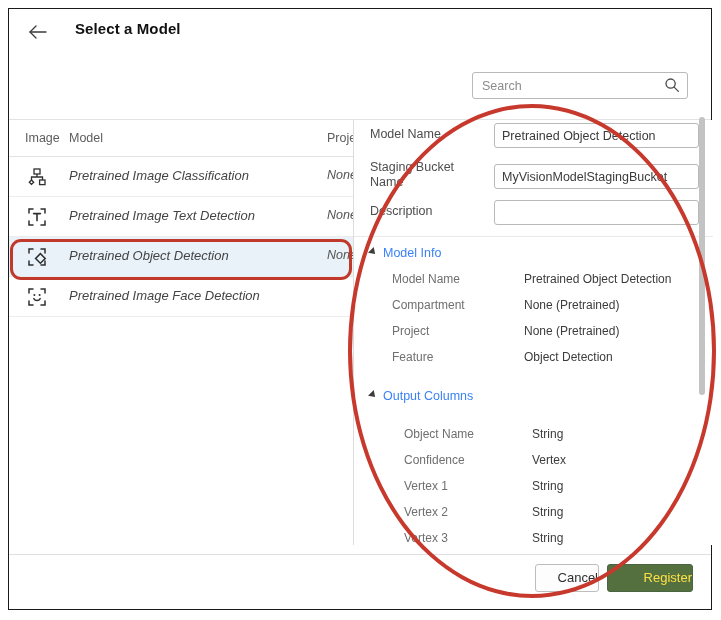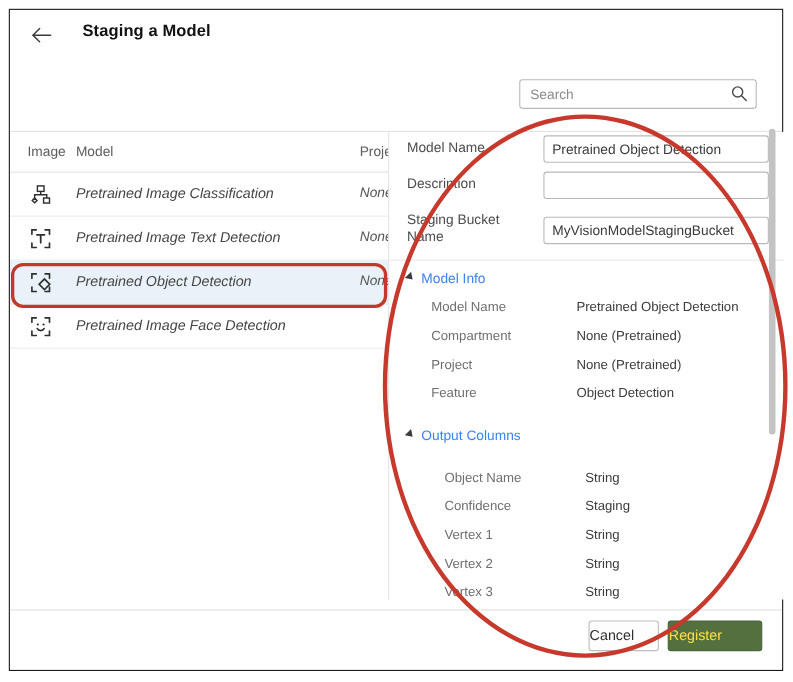--- a/index.html
+++ b/index.html
@@ -240,21 +240,21 @@
   }
   .btn {
     position: absolute;
     height: 28px;
     box-sizing: border-box;
     font-family: "Liberation Sans", sans-serif;
     font-size: 13px;
     border-radius: 3px;
     cursor: pointer;
     line-height: 26px;
-    text-align: left;
+    text-align: right;
   }
   .btn-cancel {
     right: 112px; top: 9px;
     width: 64px;
     border: 1px solid #bdbdbd;
     background: #fdfdfd;
     color: #2f2f2f;
   }
   .btn-register {
     right: 18px; top: 9px;
@@ -295,21 +295,21 @@
 <div id="screen">
   <div class="frame">
 
     <div class="header">
       <div class="back-arrow">
         <svg width="20" height="14" viewBox="0 0 20 14" aria-hidden="true">
           <path d="M8 1 L2 7 L8 13" fill="none" stroke="currentColor" stroke-width="1.3" stroke-linecap="round" stroke-linejoin="round"></path>
           <path d="M2 7 L18 7" fill="none" stroke="currentColor" stroke-width="1.3" stroke-linecap="round"></path>
         </svg>
       </div>
-      <div class="page-title">Staging a Model</div>
+      <div class="page-title">Select a Model</div>
     </div>
 
     <div class="search-wrap">
       <input class="search-input" type="text" placeholder="Search" style="">
       <span class="search-icon">
         <svg width="16" height="16" viewBox="0 0 16 16" aria-hidden="true">
           <circle cx="6.6" cy="6.6" r="4.6" fill="none" stroke="currentColor" stroke-width="1.3"></circle>
           <path d="M10.1 10.1 L14.4 14.4" stroke="currentColor" stroke-width="1.3" stroke-linecap="round"></path>
         </svg>
       </span>
@@ -375,30 +375,30 @@
 
     <div class="v-divider"></div>
 
     <div class="right-pane">
 
       <div class="form-row">
         <span class="form-label">Model Name</span>
         <input class="form-field" type="text" value="Pretrained Object Detection" style="">
       </div>
 
+      <div class="form-row tall">
+        <span class="form-label">Staging Bucket Name</span>
+        <input class="form-field" type="text" value="MyVisionModelStagingBucket" style="">
+      </div>
+
       <div class="form-row">
         <span class="form-label">Description</span>
         <input class="form-field" type="text" value="" style="">
       </div>
 
-      <div class="form-row tall">
-        <span class="form-label">Staging Bucket Name</span>
-        <input class="form-field" type="text" value="MyVisionModelStagingBucket" style="">
-      </div>
-
       <div class="sect-sep"></div>
 
       <div class="sect-title">
         <span class="tri"></span><span>Model Info</span>
       </div>
 
       <div class="kv">
         <span class="kv-k">Model Name</span>
         <span class="kv-v">Pretrained Object Detection</span>
       </div>
@@ -420,21 +420,21 @@
       </div>
 
       <div style="height:12px"></div>
 
       <div class="kv out">
         <span class="kv-k">Object Name</span>
         <span class="kv-v">String</span>
       </div>
       <div class="kv out">
         <span class="kv-k">Confidence</span>
-        <span class="kv-v">Staging</span>
+        <span class="kv-v">Vertex</span>
       </div>
       <div class="kv out">
         <span class="kv-k">Vertex 1</span>
         <span class="kv-v">String</span>
       </div>
       <div class="kv out">
         <span class="kv-k">Vertex 2</span>
         <span class="kv-v">String</span>
       </div>
       <div class="kv out">

